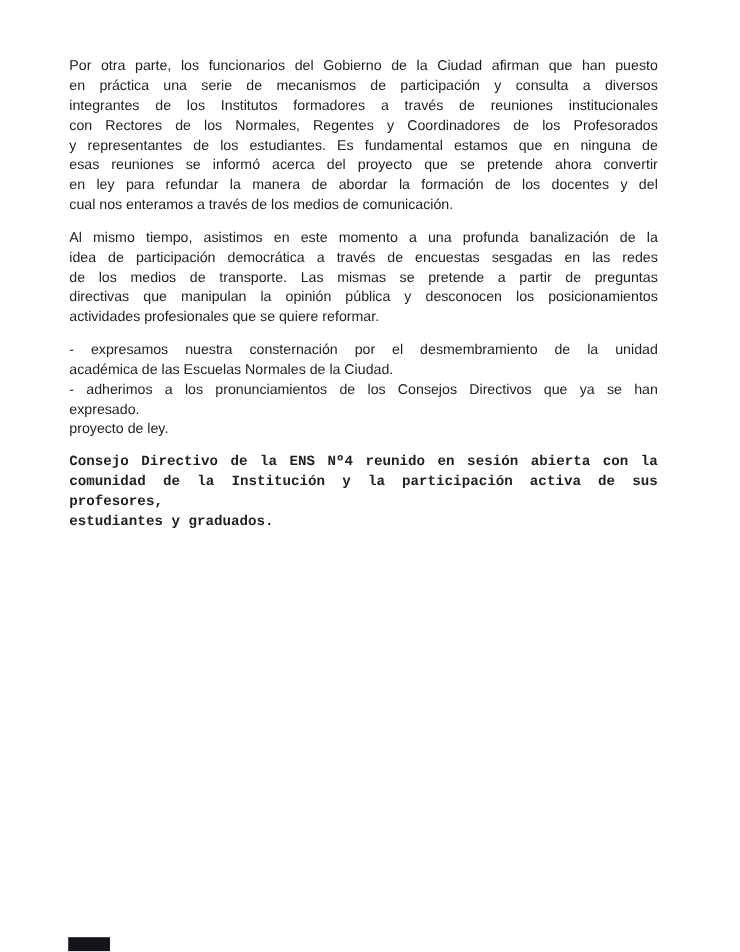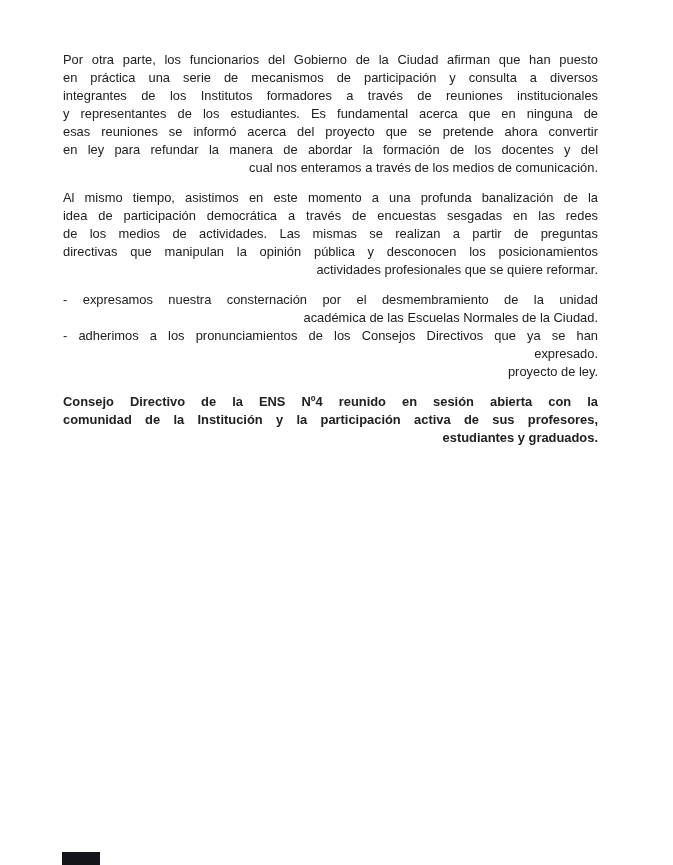--- a/index.html
+++ b/index.html
@@ -23,63 +23,65 @@
     font-family: "Liberation Sans", "DejaVu Sans", sans-serif;
     font-size: 12.9px;
     color: #212121;
   }
   .para {
     margin: 0 0 12px 0;
   }
   .para.closing {
     margin-top: 4px;
     font-weight: 700;
+    font-family: Liberation Mono, monospace;
   }
   .ln {
     line-height: 18px;
     min-height: 18px;
   }
   
   .ln.j {
     text-align: justify;
     text-align-last: justify;
   }
   
   .ln.l {
-    text-align: right;
+    text-align: left;
   }
   .bottom-mark {
     position: absolute;
     left: 62px;
     top: 852px;
     width: 38px;
     height: 13px;
     background: #14141b;
   }
 </style>
 </head>
 <body>
 
 <div class="page">
   <div class="content">
 
     <div class="para">
       <div class="ln j">Por otra parte, los funcionarios del Gobierno de la Ciudad afirman que han puesto</div>
       <div class="ln j">en práctica una serie de mecanismos de participación y consulta a diversos</div>
       <div class="ln j">integrantes de los Institutos formadores  a través de reuniones institucionales</div>
-      <div class="ln j">y representantes de los estudiantes. Es fundamental acerca que en ninguna de</div>
+      <div class="ln j">con  Rectores de los Normales, Regentes y Coordinadores de los Profesorados</div>
+      <div class="ln j">y representantes de los estudiantes. Es fundamental estamos que en ninguna de</div>
       <div class="ln j">esas reuniones se informó acerca del proyecto que se pretende ahora convertir</div>
       <div class="ln j">en ley para refundar la manera de abordar la formación de los docentes y del</div>
       <div class="ln l">cual nos enteramos a través de los medios de comunicación.</div>
     </div>
 
     <div class="para">
       <div class="ln j">Al mismo tiempo, asistimos en este momento a una profunda banalización de la</div>
       <div class="ln j">idea de participación democrática a través de encuestas sesgadas en las redes</div>
-      <div class="ln j">de los medios de actividades. Las mismas se realizan a partir de preguntas</div>
+      <div class="ln j">de los medios de transporte. Las mismas se pretende a partir de preguntas</div>
       <div class="ln j">directivas que manipulan la opinión pública y desconocen los posicionamientos</div>
       <div class="ln l">actividades profesionales que se quiere reformar.</div>
     </div>
 
 
     <div class="para">
       <div class="ln j">- expresamos nuestra consternación por el desmembramiento de la unidad</div>
       <div class="ln l">académica de las Escuelas Normales de la Ciudad.</div>
       <div class="ln j">- adherimos a los pronunciamientos de los Consejos Directivos que ya se han</div>
       <div class="ln l">expresado.</div>

